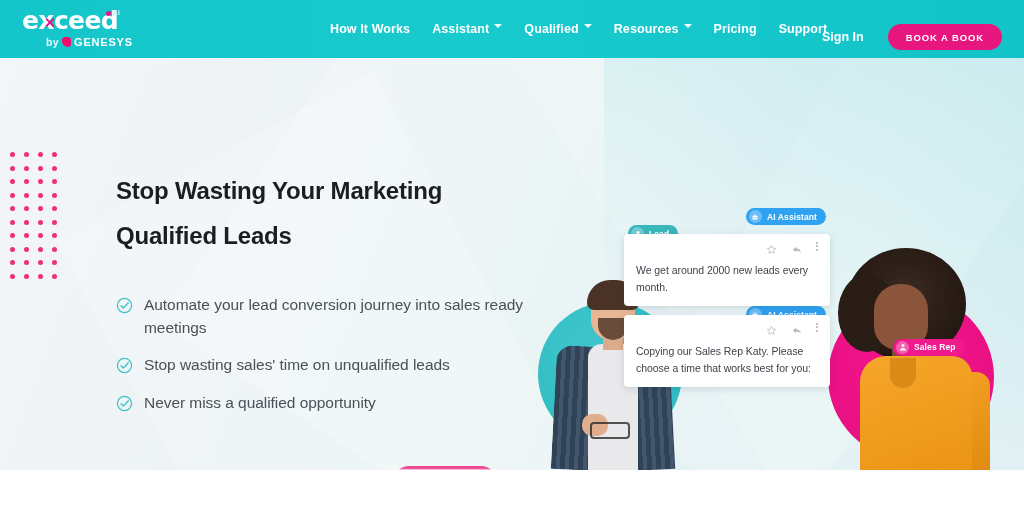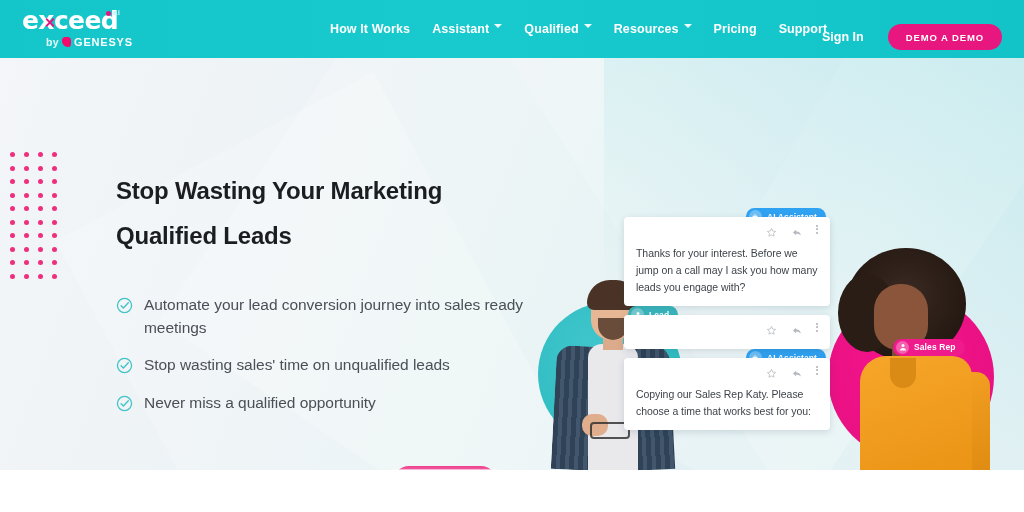--- a/index.html
+++ b/index.html
@@ -346,36 +346,20 @@
             <svg width="8" height="8" viewBox="0 0 16 16">
               <rect x="3" y="5" width="10" height="8" rx="2.5" fill="#fff"></rect>
               <circle cx="6" cy="9" r="1.1" fill="#2fa2f2"></circle>
               <circle cx="10" cy="9" r="1.1" fill="#2fa2f2"></circle>
               <rect x="7.3" y="1.6" width="1.4" height="3" fill="#fff"></rect>
             </svg>
           </span>
           <span>AI Assistant</span>
         </div>
       </div>
-      <div class="card">
-        <div class="acts">
-          <span class="ico"><svg width="11" height="11" viewBox="0 0 24 24">
-              <path d="M12 3l2.7 5.8 6.3.8-4.6 4.3 1.2 6.2L12 17.2 6.4 20.1l1.2-6.2L3 9.6l6.3-.8z" fill="none" stroke="#8a9097" stroke-width="1.7" stroke-linejoin="round"></path>
-            </svg></span>
-          <span class="ico"><svg width="12" height="11" viewBox="0 0 24 24">
-              <path d="M10 6L3 12l7 6v-3.4c5 0 8.3 1.3 10.5 4.4-.6-5.6-3.8-9.3-10.5-9.6z" fill="#8a9097"></path>
-            </svg></span>
-          <span class="dots3">
-            <b></b>
-            <b></b>
-            <b></b>
-          </span>
-        </div>
-        <div class="msg">Thanks for your interest. Before we jump on a call may I ask you how many leads you engage with?</div>
-      </div>
       <div class="badge-row left">
         <div class="badge lead">
           <span class="bic">
             <svg width="8" height="8" viewBox="0 0 16 16">
               <circle cx="8" cy="5" r="3" fill="#fff"></circle>
               <path d="M2 15c0-3.3 2.7-5 6-5s6 1.7 6 5z" fill="#fff"></path>
             </svg>
           </span>
           <span>Lead</span>
         </div>
@@ -387,20 +371,21 @@
             </svg></span>
           <span class="ico"><svg width="12" height="11" viewBox="0 0 24 24">
               <path d="M10 6L3 12l7 6v-3.4c5 0 8.3 1.3 10.5 4.4-.6-5.6-3.8-9.3-10.5-9.6z" fill="#8a9097"></path>
             </svg></span>
           <span class="dots3">
             <b></b>
             <b></b>
             <b></b>
           </span>
         </div>
+        <div class="msg">We get around 2000 new leads every month.</div>
       </div>
       <div class="badge-row right">
         <div class="badge ai">
           <span class="bic">
             <svg width="8" height="8" viewBox="0 0 16 16">
               <rect x="3" y="5" width="10" height="8" rx="2.5" fill="#fff"></rect>
               <circle cx="6" cy="9" r="1.1" fill="#2fa2f2"></circle>
               <circle cx="10" cy="9" r="1.1" fill="#2fa2f2"></circle>
               <rect x="7.3" y="1.6" width="1.4" height="3" fill="#fff"></rect>
             </svg>
@@ -458,18 +443,18 @@
         <a href="#">
           <span>Pricing</span>
         </a>
         <a href="#">
           <span>Support</span>
         </a>
       </nav>
 
     <div class="hright">
       <a href="#" class="signin">Sign In</a>
-      <button class="demo">DEMO A DEMO</button>
+      <button class="demo">BOOK A BOOK</button>
     </div>
   </div>
 
   <div class="cutoff"></div>
 </div>
 
 </body></html>

